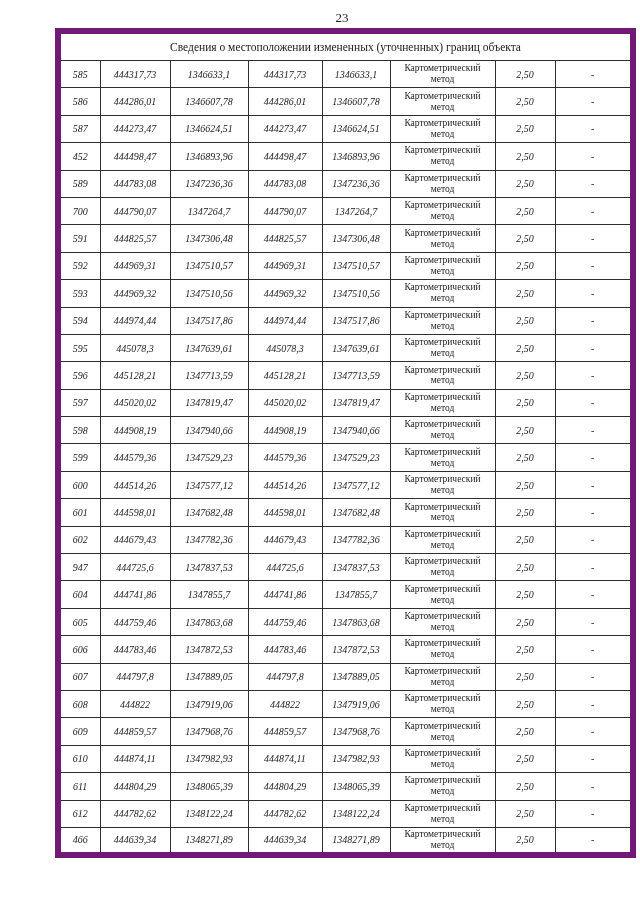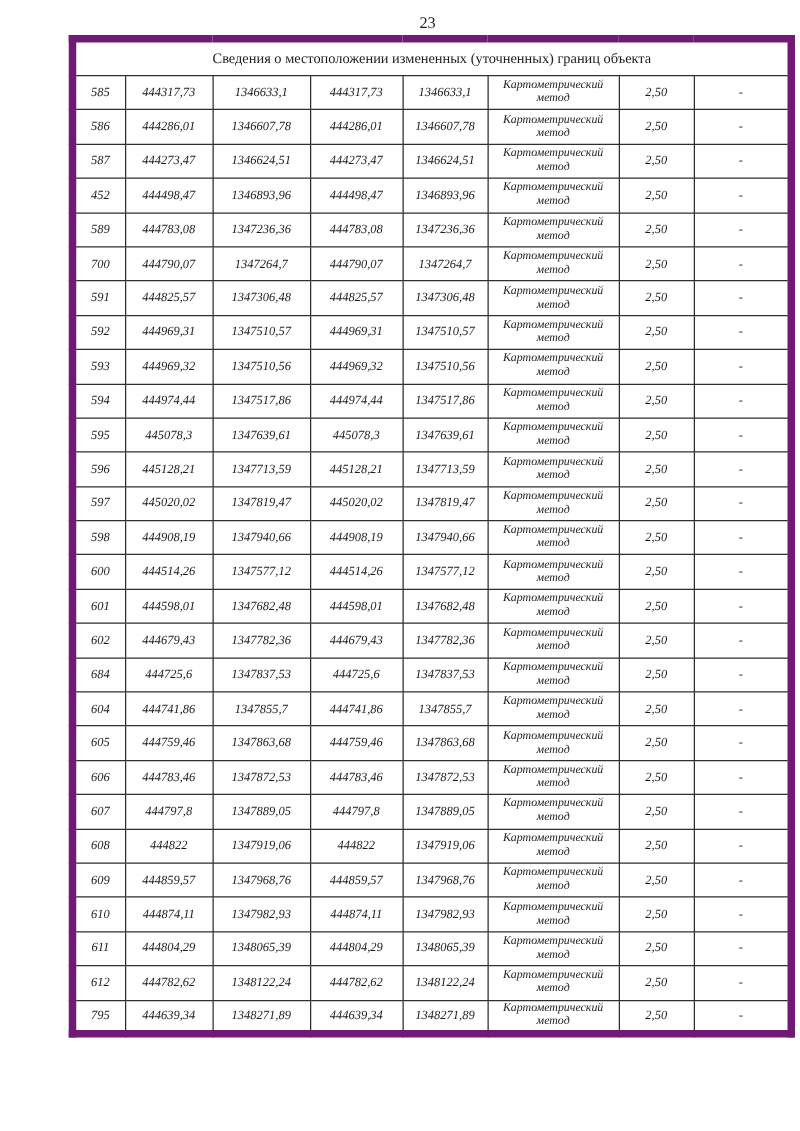--- a/index.html
+++ b/index.html
@@ -50,21 +50,20 @@
     white-space: normal;
   }
   tr.data-row {
     height: 27.4px;
   }
   td.num, td.coord, td.acc {
     font-style: italic;
     font-size: 10px;
   }
   td.method {
-    font-style: italic;
     font-size: 9.5px;
     line-height: 1.15;
     white-space: normal;
   }
   td.dash {
     font-size: 10px;
     font-style: normal;
   }
 </style>
 </head>
@@ -264,20 +263,33 @@
           <td class="coord">444908,19</td>
           <td class="coord">1347940,66</td>
           <td class="method">
             <div>Картометрический</div>
             <div>метод</div>
           </td>
           <td class="acc">2,50</td>
           <td class="dash">-</td>
         </tr>
         <tr class="data-row">
+          <td class="num">599</td>
+          <td class="coord">444579,36</td>
+          <td class="coord">1347529,23</td>
+          <td class="coord">444579,36</td>
+          <td class="coord">1347529,23</td>
+          <td class="method">
+            <div>Картометрический</div>
+            <div>метод</div>
+          </td>
+          <td class="acc">2,50</td>
+          <td class="dash">-</td>
+        </tr>
+        <tr class="data-row">
           <td class="num">600</td>
           <td class="coord">444514,26</td>
           <td class="coord">1347577,12</td>
           <td class="coord">444514,26</td>
           <td class="coord">1347577,12</td>
           <td class="method">
             <div>Картометрический</div>
             <div>метод</div>
           </td>
           <td class="acc">2,50</td>
@@ -303,21 +315,21 @@
           <td class="coord">444679,43</td>
           <td class="coord">1347782,36</td>
           <td class="method">
             <div>Картометрический</div>
             <div>метод</div>
           </td>
           <td class="acc">2,50</td>
           <td class="dash">-</td>
         </tr>
         <tr class="data-row">
-          <td class="num">684</td>
+          <td class="num">947</td>
           <td class="coord">444725,6</td>
           <td class="coord">1347837,53</td>
           <td class="coord">444725,6</td>
           <td class="coord">1347837,53</td>
           <td class="method">
             <div>Картометрический</div>
             <div>метод</div>
           </td>
           <td class="acc">2,50</td>
           <td class="dash">-</td>
@@ -433,21 +445,21 @@
           <td class="coord">444782,62</td>
           <td class="coord">1348122,24</td>
           <td class="method">
             <div>Картометрический</div>
             <div>метод</div>
           </td>
           <td class="acc">2,50</td>
           <td class="dash">-</td>
         </tr>
         <tr class="data-row">
-          <td class="num">795</td>
+          <td class="num">466</td>
           <td class="coord">444639,34</td>
           <td class="coord">1348271,89</td>
           <td class="coord">444639,34</td>
           <td class="coord">1348271,89</td>
           <td class="method">
             <div>Картометрический</div>
             <div>метод</div>
           </td>
           <td class="acc">2,50</td>
           <td class="dash">-</td>

